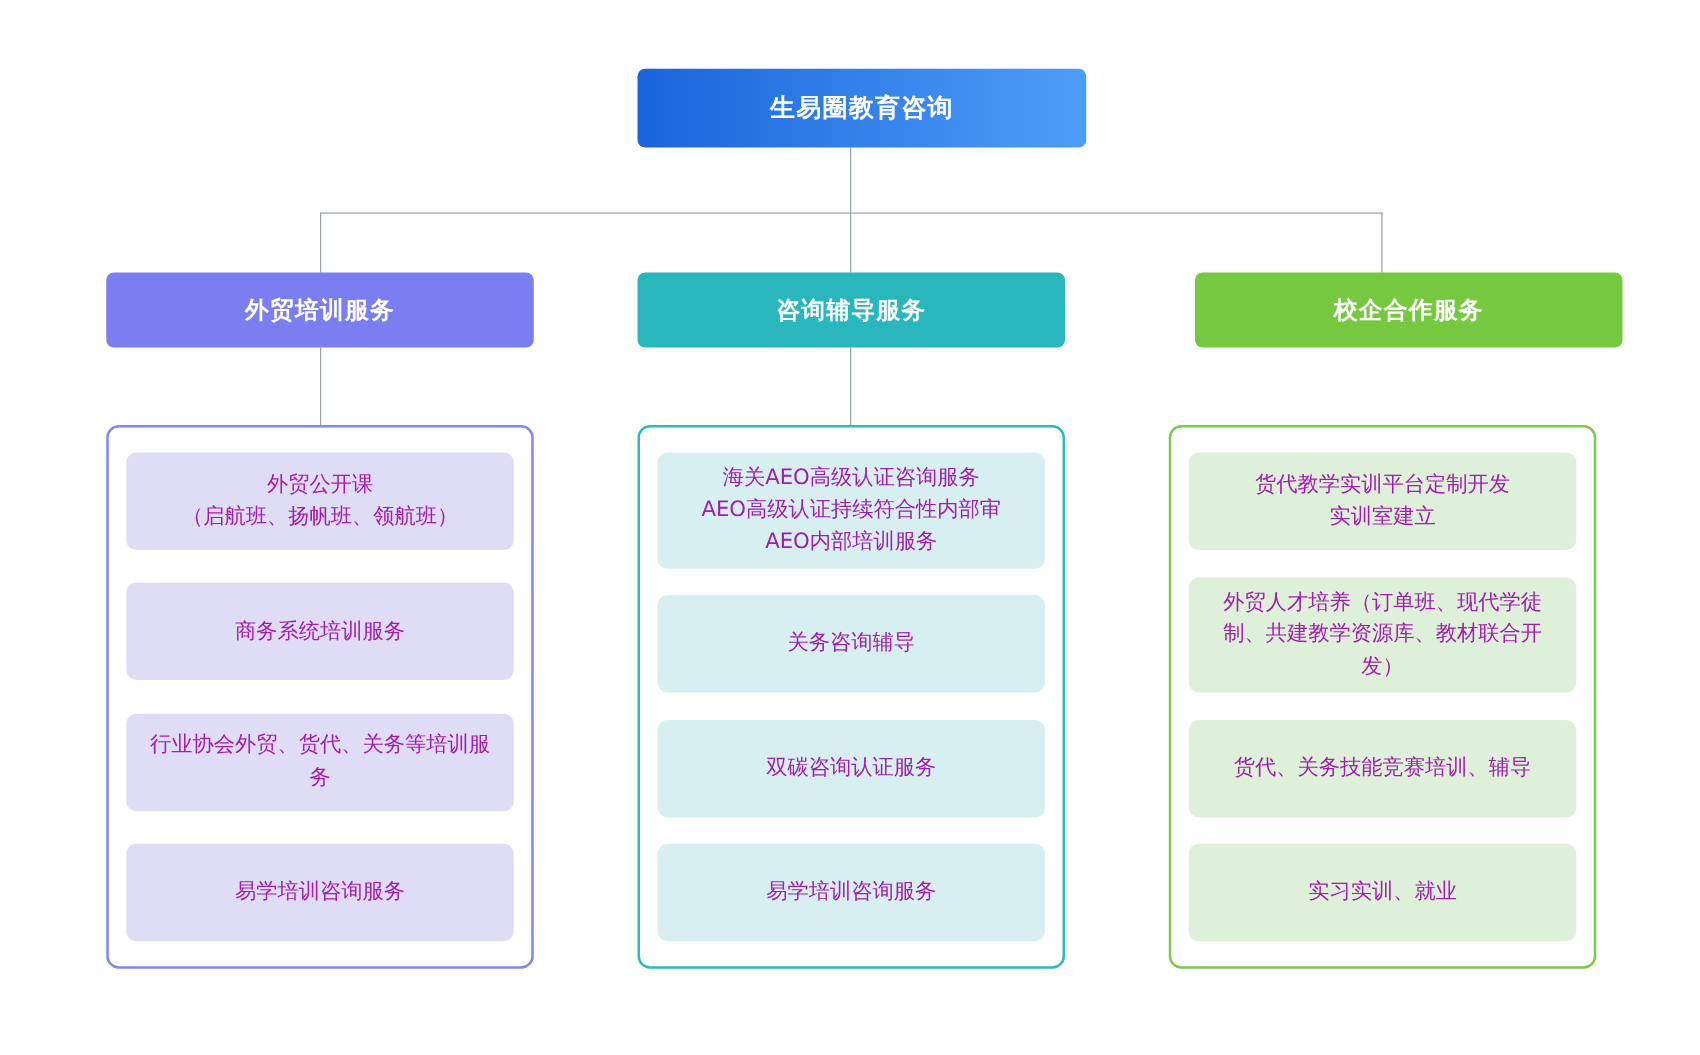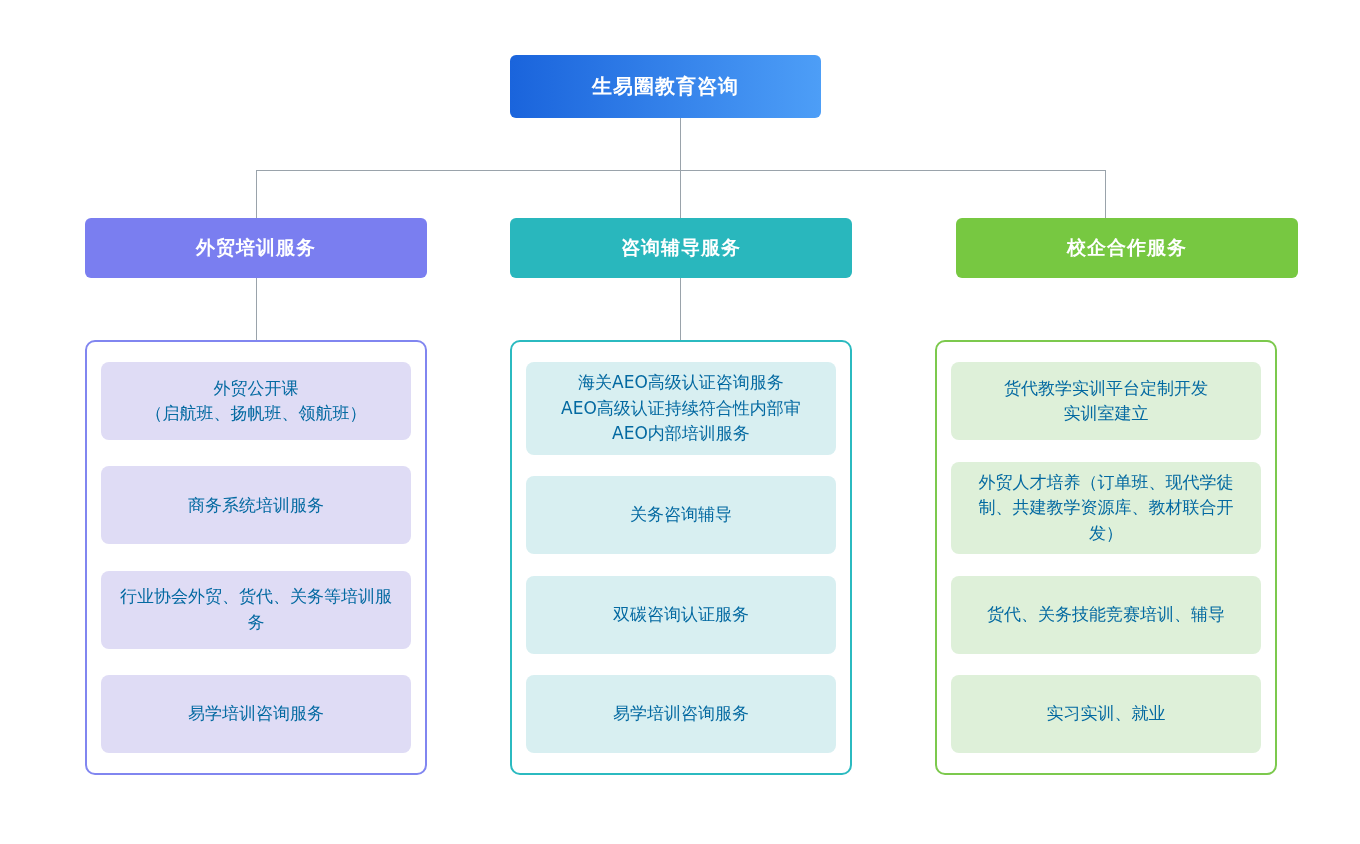--- a/index.html
+++ b/index.html
@@ -25,21 +25,21 @@
   .c-drop-left   { left: 256px;  top: 170px; width: 1px;   height: 48px; }
   .c-drop-mid    { left: 680px;  top: 170px; width: 1px;   height: 48px; }
   .c-drop-right  { left: 1105px; top: 170px; width: 1px;   height: 48px; }
   .c-sub-left    { left: 256px;  top: 278px; width: 1px;   height: 62px; }
   .c-sub-mid     { left: 680px;  top: 278px; width: 1px;   height: 62px; }
 
   
   .root-node {
     position: absolute;
     left: 510px; top: 55px;
-    width: 311px; height: 63px;
+    width: 359px; height: 63px;
     border-radius: 6px;
     background: linear-gradient(90deg, #1a64dc 0%, #4d9ef7 100%);
     display: flex; align-items: center; justify-content: center;
     color: #ffffff;
     font-size: 20px;
     font-weight: bold;
     letter-spacing: 1px;
   }
 
   
@@ -80,21 +80,21 @@
   
   .item {
     box-sizing: border-box;
     min-height: 78px;
     border-radius: 8px;
     display: flex; align-items: center; justify-content: center;
     text-align: center;
     white-space: pre-line;
     font-size: 17px;
     line-height: 1.5;
-    color: #0369a1;
+    color: #a21caf;
     padding: 8px 12px;
   }
   .g-trade   .item { background: #dfdcf5; }
   .g-consult .item { background: #d8eff1; }
   .g-school  .item { background: #def0d9; }
 </style>
 </head>
 <body>
 
 <div class="stage">

